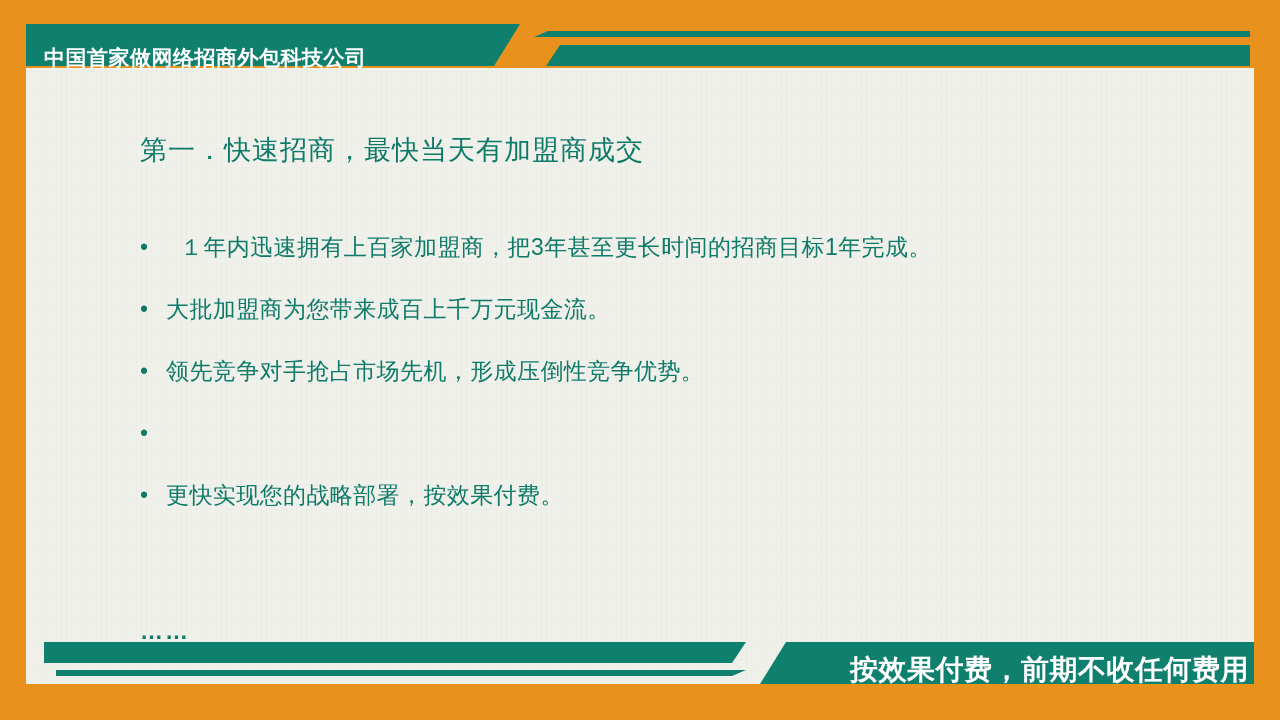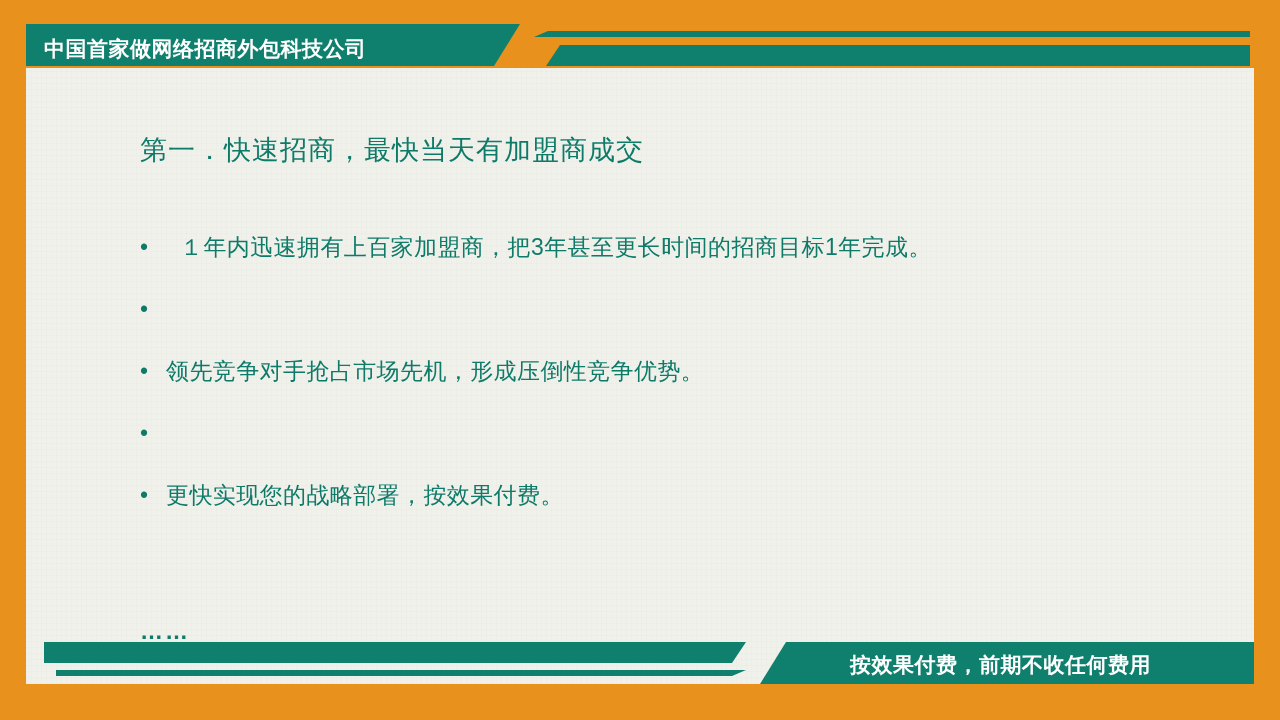--- a/index.html
+++ b/index.html
@@ -48,21 +48,21 @@
     left: 0;
     top: 0;
     height: 42px;
     width: 494px;
     background: #10806E;
     clip-path: polygon(0 0, 100% 0, calc(100% - 26px) 100%, 0 100%);
   }
   .header-title {
     position: absolute;
     left: 18px;
-    top: 11px;
+    top: 20px;
     font-size: 21px;
     font-weight: bold;
     color: #FFFFFF;
     letter-spacing: 0.5px;
     white-space: nowrap;
     text-align: center;
   }
   .header-stripe-a {
     position: absolute;
     left: 508px;
@@ -140,21 +140,21 @@
     top: 642px;
     width: 494px;
     height: 42px;
     background: #10806E;
     clip-path: polygon(26px 0, 100% 0, 100% 100%, 0 100%);
   }
   .footer-text {
     position: absolute;
     left: 850px;
     top: 651px;
-    font-size: 21px;
+    font-size: 28px;
     font-weight: bold;
     color: #FFFFFF;
     letter-spacing: 0.5px;
     white-space: nowrap;
   }
   .footer-stripe-a {
     position: absolute;
     left: 56px;
     top: 670px;
     width: 690px;
@@ -190,20 +190,21 @@
 
   <div class="bullets">
 
     <div class="bullet-row first">
       <span class="bullet-mark">•</span>
       <span class="bullet-text">１年内迅速拥有上百家加盟商，把3年甚至更长时间的招商目标1年完成。</span>
     </div>
 
     <div class="bullet-row">
       <span class="bullet-mark">•</span>
+      <span class="bullet-text">大批加盟商为您带来成百上千万元现金流。</span>
     </div>
 
     <div class="bullet-row">
       <span class="bullet-mark">•</span>
       <span class="bullet-text">领先竞争对手抢占市场先机，形成压倒性竞争优势。</span>
     </div>
 
     <div class="bullet-row">
       <span class="bullet-mark">•</span>
     </div>

